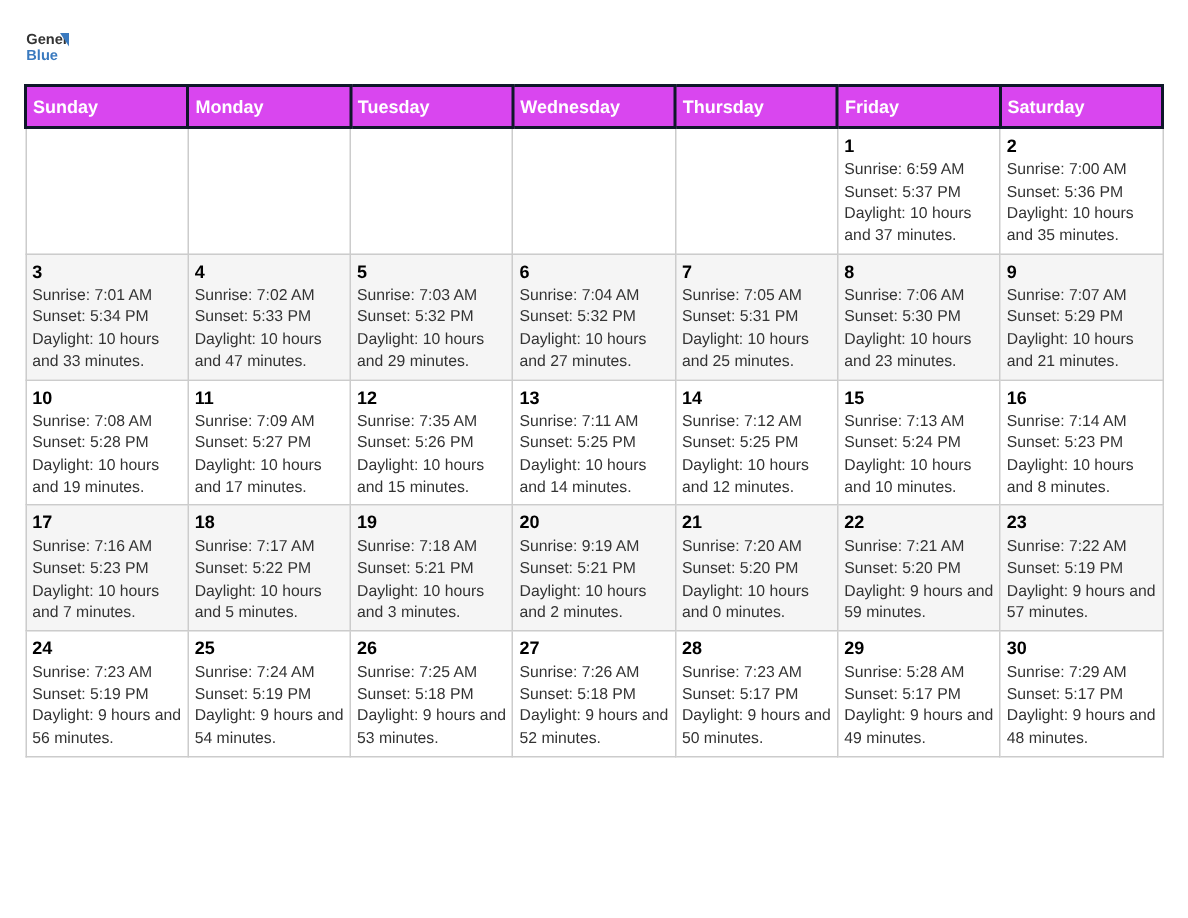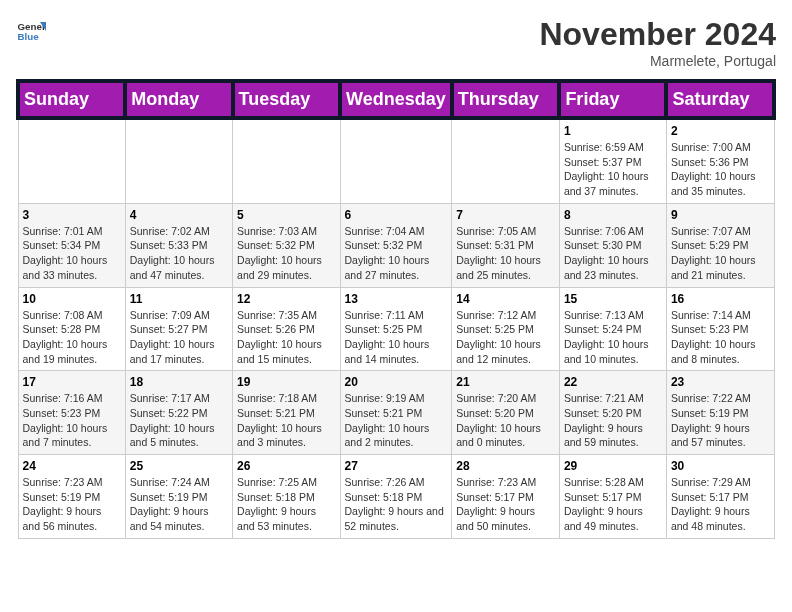--- a/index.html
+++ b/index.html
@@ -36,26 +36,26 @@
     .location {
       font-size: 14px;
       color: #555;
     }
     .calendar {
       width: 100%;
       border-collapse: collapse;
       font-size: 10.5px;
     }
     .calendar th {
-      background-color: #a21caf;
+      background-color: #d946ef;
       color: white;
       padding: 6px 4px;
       text-align: left;
-      font-size: 18px;
-      border: 4px solid #0f172a;
+      font-size: 12px;
+      border: 2px solid #0f172a;
     }
     .calendar td {
       border: 1px solid #ccc;
       vertical-align: top;
       padding: 4px;
       width: calc(100% / 7);
       min-height: 70px;
       background: #fff;
     }
     .calendar tr:nth-child(even) td {
@@ -78,24 +78,20 @@
 </head>
 <body>
 
 <div class="header">
   <div class="logo">
     <svg class="logo-icon" viewBox="0 0 40 40" xmlns="http://www.w3.org/2000/svg">
       <text x="2" y="18" font-size="13" font-weight="bold" fill="#333">General</text>
       <text x="2" y="32" font-size="13" font-weight="bold" fill="#3a7abf">Blue</text>
       <polygon points="32,8 40,8 40,20" fill="#3a7abf"></polygon>
     </svg>
-  </div>
-  <div class="title-block">
-    <div class="month-title">November 2024</div>
-    <div class="location">Marmelete, Portugal</div>
   </div>
 </div>
 
 <table class="calendar">
   <thead>
     <tr>
       <th>Sunday</th>
       <th>Monday</th>
       <th>Tuesday</th>
       <th>Wednesday</th>

